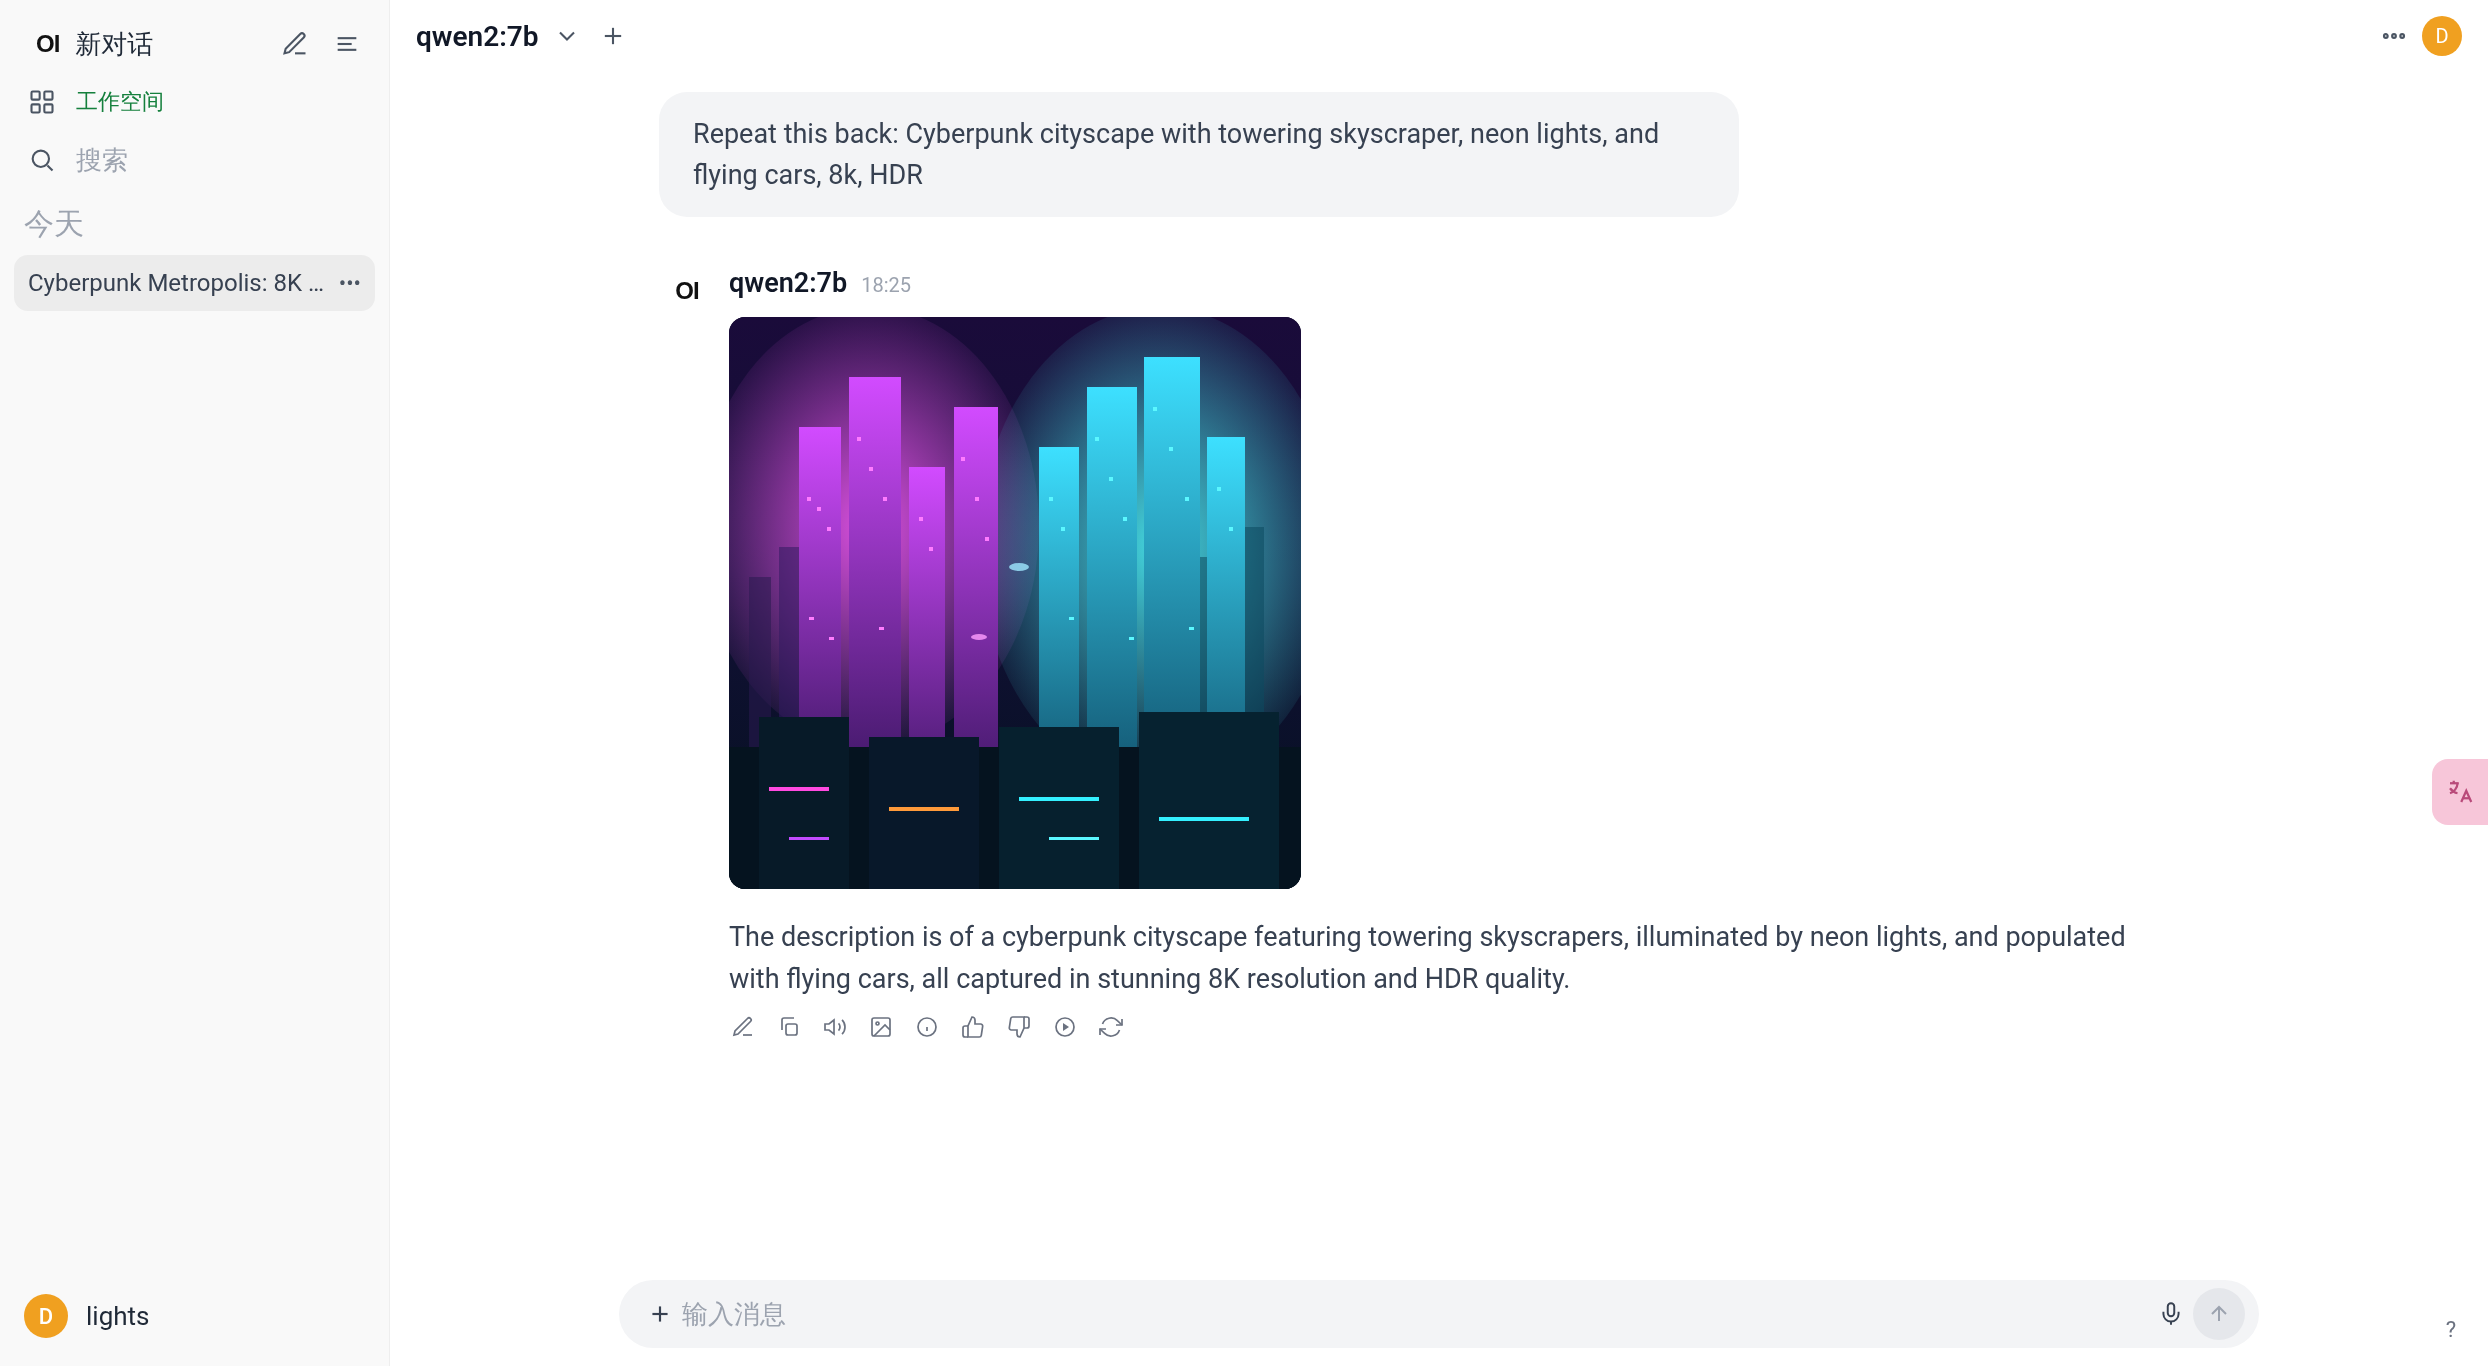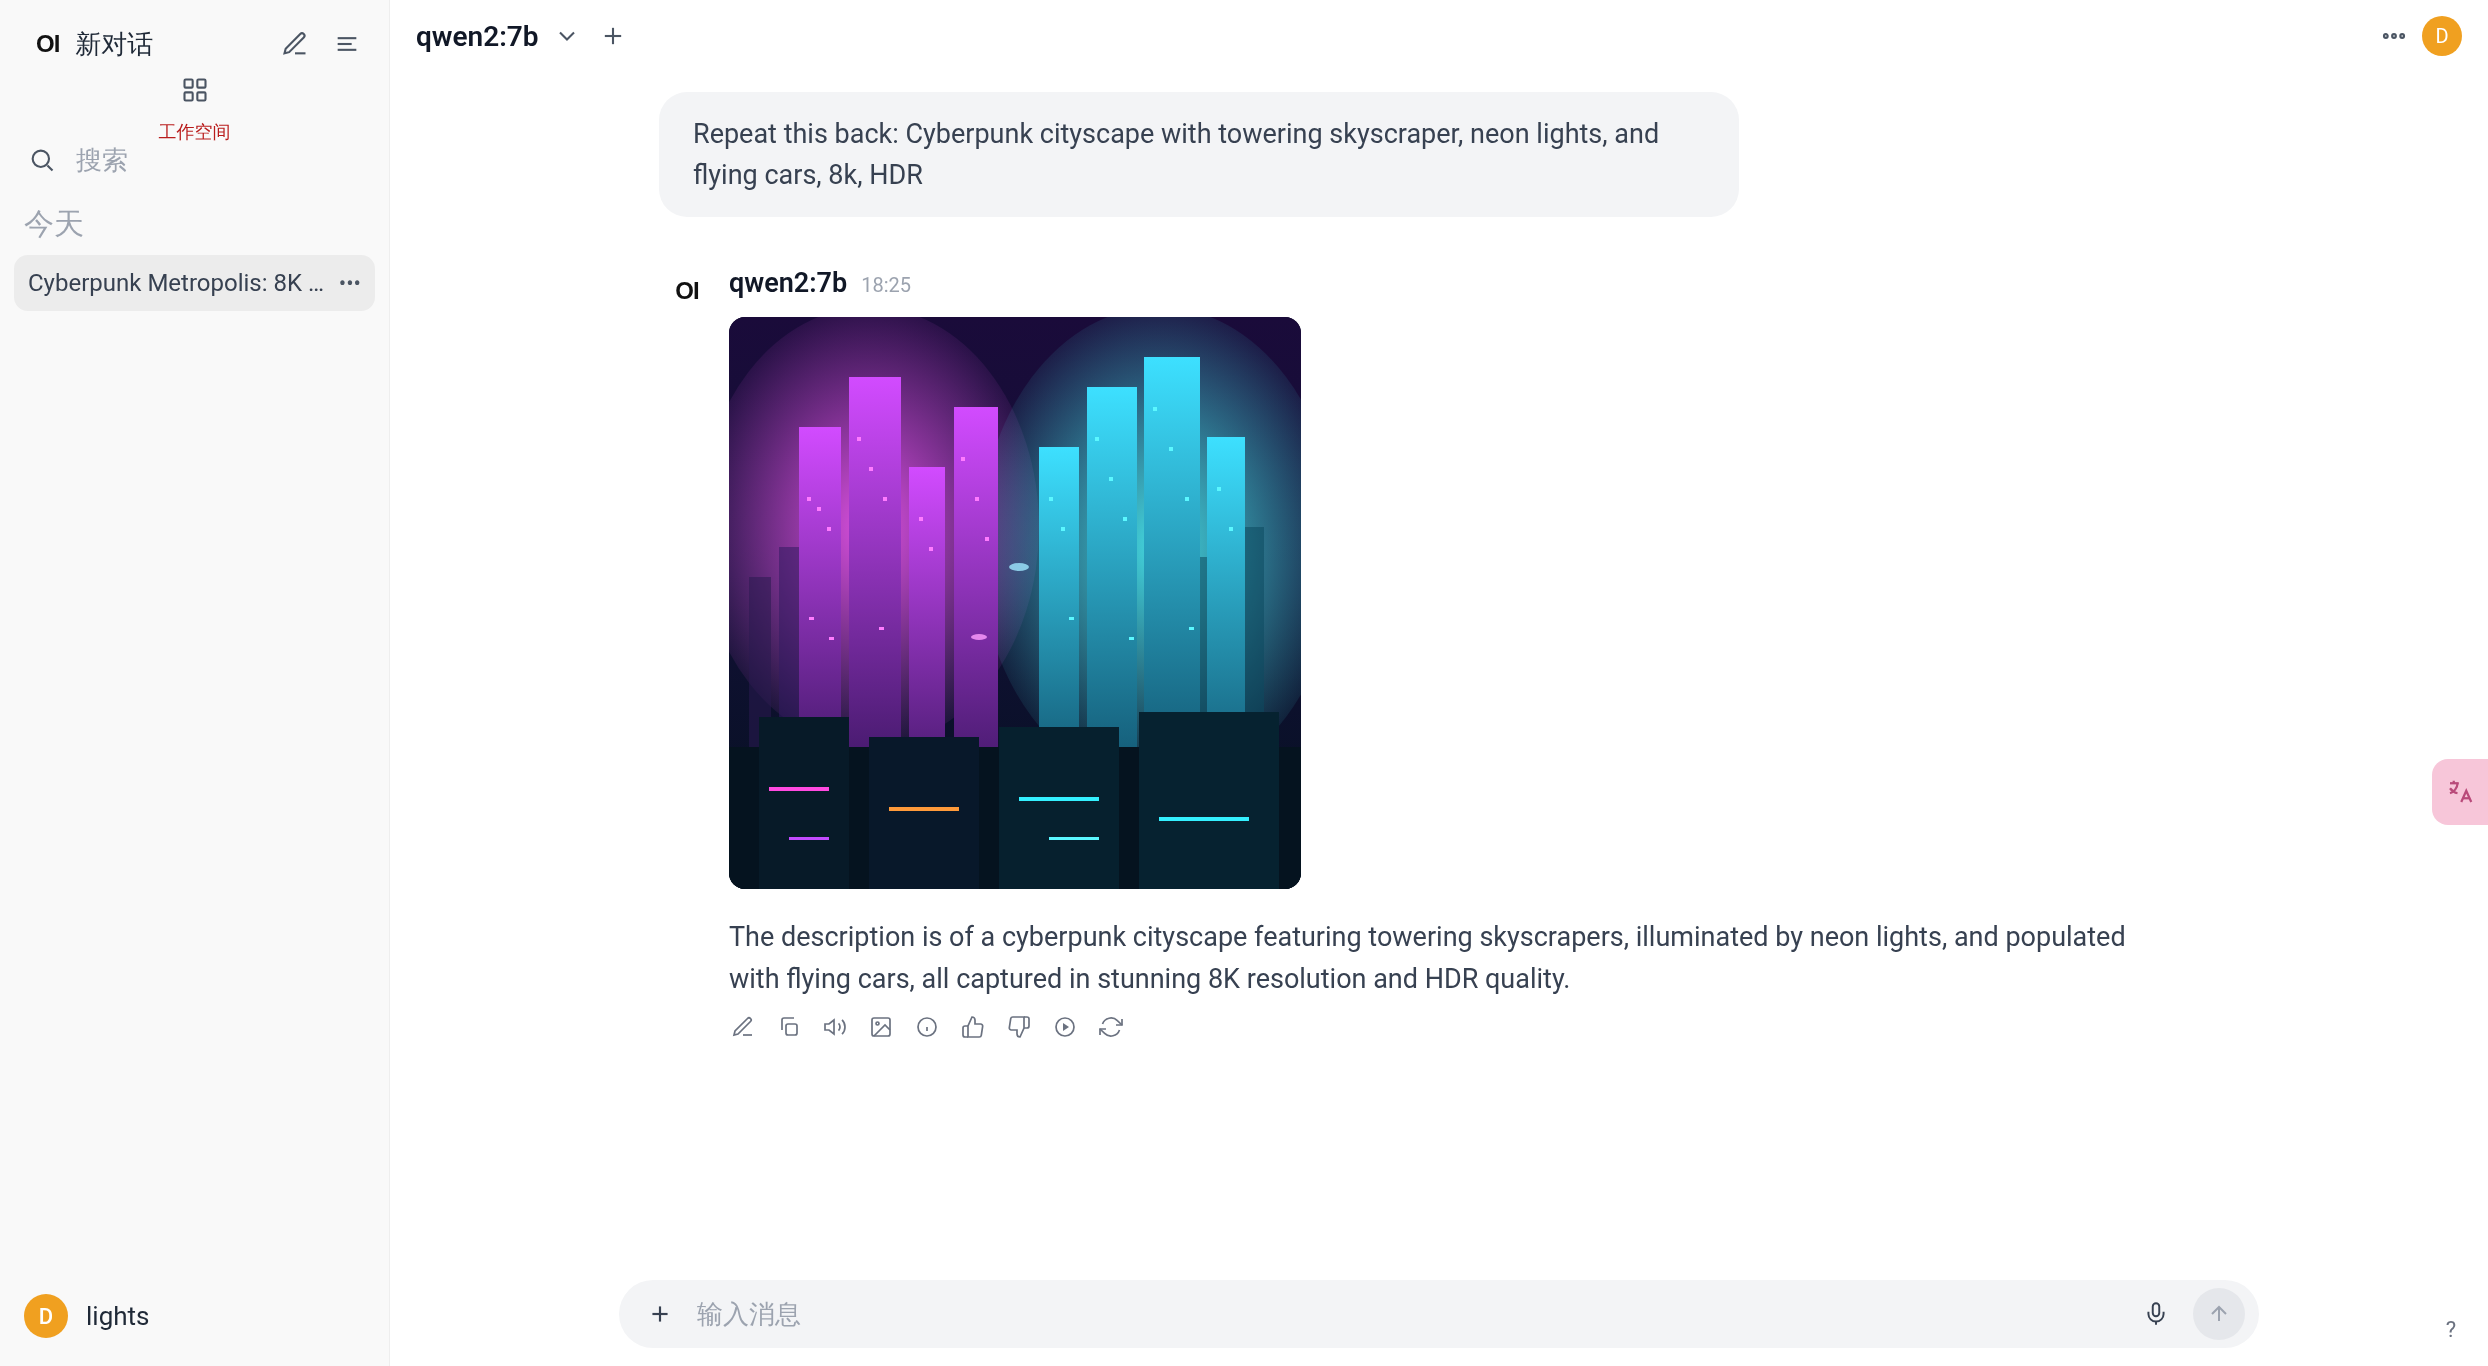--- a/index.html
+++ b/index.html
@@ -4,21 +4,21 @@
 <style>
   * { box-sizing: border-box; margin: 0; padding: 0; }
   html, body { width: 2488px; height: 1366px; font-family: -apple-system, BlinkMacSystemFont, "Segoe UI", Roboto, sans-serif; background: #ffffff; color: #1f2937; overflow: hidden; }
   .app { display: flex; width: 100%; height: 100%; }
 
   
   .sidebar { width: 390px; height: 100%; background: #f9f9f9; border-right: 1px solid #eeeeee; display: flex; flex-direction: column; padding: 18px 14px; }
   .sb-row { display: flex; align-items: center; gap: 16px; height: 52px; padding: 0 10px; border-radius: 10px; }
   .sb-new-chat { font-size: 26px; font-weight: 500; color: #1f2937; justify-content: flex-start; }
   .sb-new-chat .spacer { flex: 1; }
-  .sb-workspace { font-size: 18px; color: #b91c1c; margin-top: 6px; flex-direction: column; }
+  .sb-workspace { font-size: 22px; color: #15803d; margin-top: 6px; }
   .sb-search { font-size: 26px; color: #9ca3af; margin-top: 6px; }
   .sb-section-label { font-size: 30px; color: #9ca3af; padding: 18px 10px 10px; }
   .sb-convo { display: flex; align-items: center; justify-content: space-between; background: #ececec; border-radius: 14px; padding: 0 14px; height: 56px; }
   .sb-convo-title { font-size: 24px; color: #374151; white-space: nowrap; overflow: hidden; text-overflow: ellipsis; max-width: 300px; }
   .sb-convo-more { color: #4b5563; font-size: 22px; padding-left: 10px; }
   .sb-bottom { margin-top: auto; display: flex; align-items: center; gap: 18px; padding: 10px; }
   .avatar { width: 44px; height: 44px; border-radius: 50%; background: #f0a020; color: #fff; display: flex; align-items: center; justify-content: center; font-size: 22px; font-weight: 500; }
   .sb-user { font-size: 26px; color: #1f2937; }
   .icon-btn { width: 36px; height: 36px; display: flex; align-items: center; justify-content: center; color: #4b5563; cursor: pointer; border-radius: 8px; }
   .icon-btn svg { width: 28px; height: 28px; stroke: currentColor; fill: none; stroke-width: 1.8; }
@@ -44,21 +44,21 @@
   .asst-time { font-size: 20px; color: #9ca3af; }
   .gen-image { width: 572px; height: 572px; border-radius: 16px; overflow: hidden; margin-bottom: 28px; position: relative; background: #0b0b20; }
   .gen-image svg { width: 100%; height: 100%; display: block; }
   .asst-text { font-size: 27px; line-height: 1.55; color: #374151; margin-bottom: 12px; max-width: 1430px; }
   .action-row { display: flex; gap: 18px; color: #6b7280; }
   .action-row .ic { width: 28px; height: 28px; cursor: pointer; display: flex; align-items: center; justify-content: center; }
   .action-row .ic svg { width: 24px; height: 24px; stroke: currentColor; fill: none; stroke-width: 1.7; }
 
   
   .composer-wrap { padding: 0 0 18px; }
-  .composer { width: 1640px; margin: 0 auto; background: #f3f4f6; border-radius: 38px; height: 68px; display: flex; align-items: center; padding: 0 14px 0 24px; gap: 20px; }
+  .composer { width: 1640px; margin: 0 auto; background: #f3f4f6; border-radius: 38px; height: 68px; display: flex; align-items: center; padding: 0 14px 0 24px; gap: 5px; }
   .composer .plus { width: 34px; height: 34px; display: flex; align-items: center; justify-content: center; color: #374151; cursor: pointer; }
   .composer input { flex: 1; border: none; background: transparent; font-size: 26px; color: #374151; outline: none; }
   .composer input::placeholder { color: #9ca3af; }
   .composer .mic { width: 34px; height: 34px; color: #374151; cursor: pointer; display:flex;align-items:center;justify-content:center;}
   .composer .send { width: 52px; height: 52px; border-radius: 50%; background: #e5e7eb; color: #9ca3af; display: flex; align-items: center; justify-content: center; cursor: pointer; }
   .disclaimer { text-align: center; font-size: 21px; color: #9ca3af; margin-top: 14px; }
 
   
   .float-badge { position: absolute; right: 0; top: 58%; transform: translateY(-50%); width: 56px; height: 66px; background: #f7c6d9; border-radius: 16px 0 0 16px; display: flex; align-items: center; justify-content: center; color: #b94a7a; }
   .float-help { position: absolute; right: 22px; bottom: 22px; width: 30px; height: 30px; font-size: 22px; color: #6b7280; display: flex; align-items: center; justify-content: center; cursor: pointer; }

